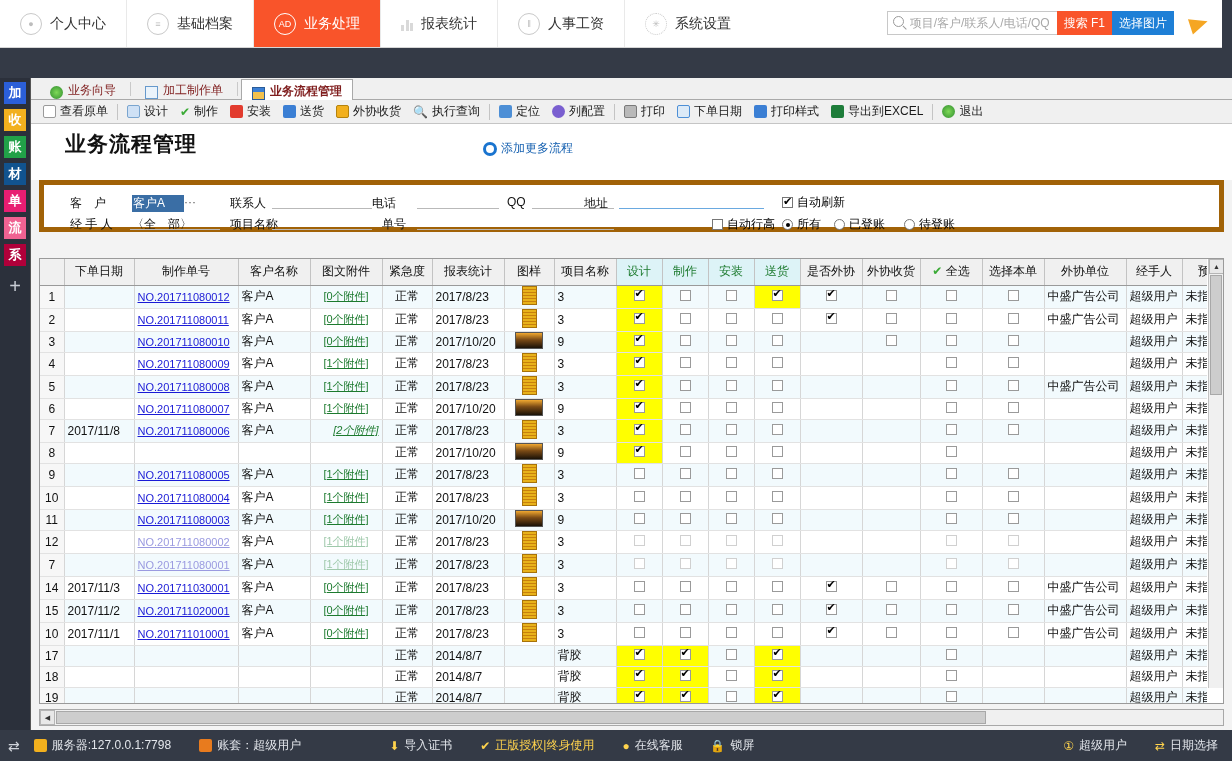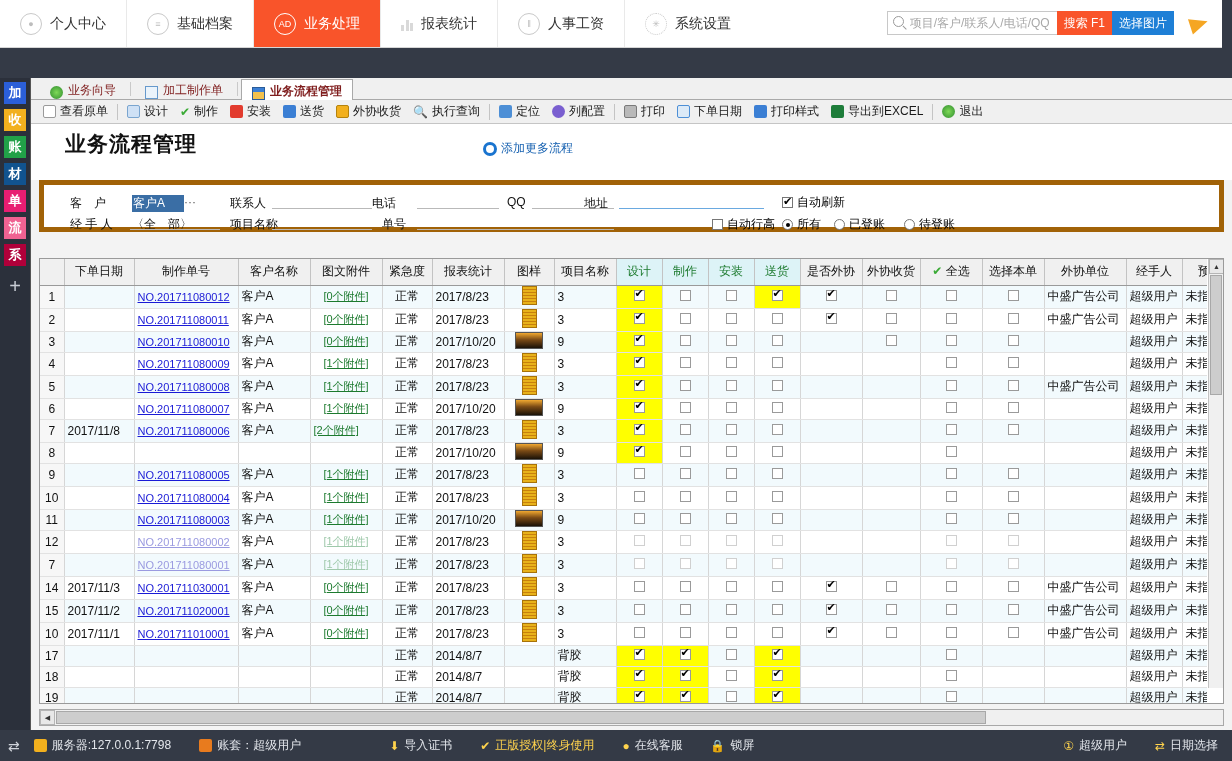--- a/index.html
+++ b/index.html
@@ -542,21 +542,21 @@
                 <td style="text-align: center;"><span class="cb"></span></td>
                 <td></td>
                 <td>超级用户</td>
                 <td>未指定</td>
               </tr>
               <tr class="alt">
                 <td class="num">7</td>
                 <td>2017/11/8</td>
                 <td><span class="lnk">NO.201711080006</span></td>
                 <td>客户A</td>
-                <td style="text-align: left;"><span class="glnk">[2个附件]</span></td>
+                <td style="text-align: right; font-style: italic;"><span class="glnk">[2个附件]</span></td>
                 <td class="ctr">正常</td>
                 <td>2017/8/23</td>
                 <td style="text-align: center;"><span class="thumb-a"></span></td>
                 <td>3</td>
                 <td class="yel" style="text-align: center;"><span class="cb on"></span></td>
                 <td style="text-align: center;"><span class="cb"></span></td>
                 <td style="text-align: center;"><span class="cb"></span></td>
                 <td style="text-align: center;"><span class="cb"></span></td>
                 <td style="text-align: center;"></td>
                 <td style="text-align: center;"></td>

